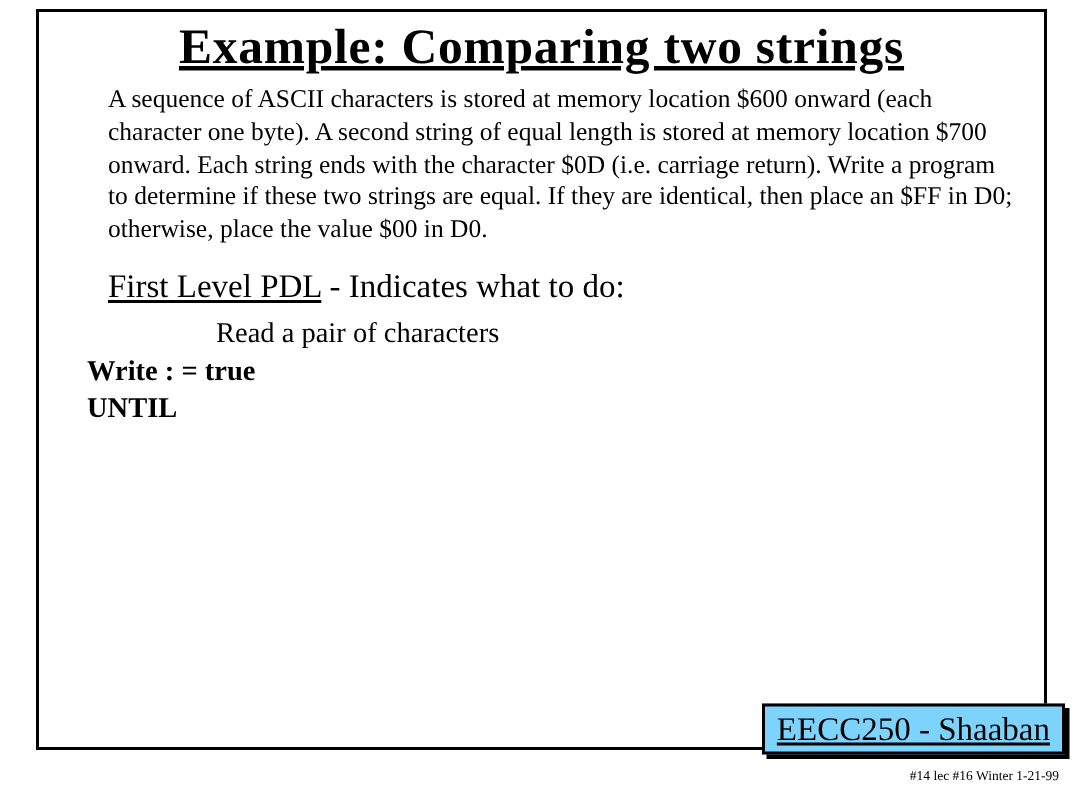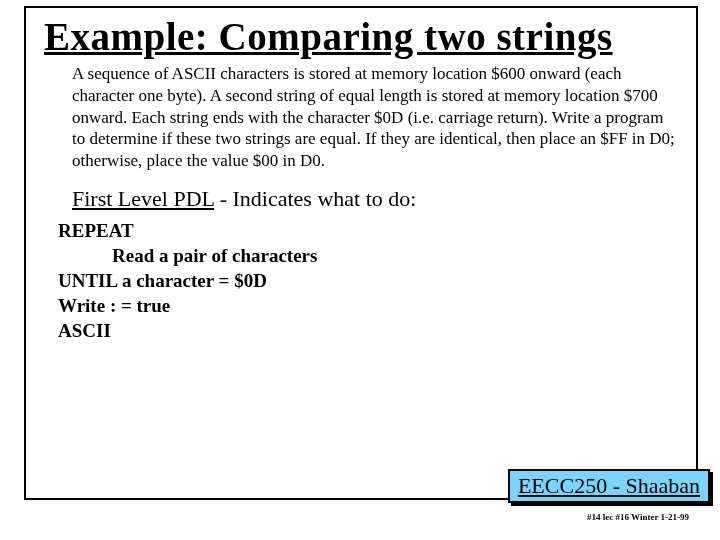--- a/index.html
+++ b/index.html
@@ -15,22 +15,22 @@
     position: absolute;
     top: 6px;
     left: 24px;
     width: 674px;
     height: 494px;
     border: 2px solid #000;
     background: #fff;
     padding: 6px 18px 6px 18px;
   }
   .title {
-    text-align: left;
-    font-size: 39px;
+    text-align: center;
+    font-size: 33px;
     font-weight: bold;
     text-decoration: underline;
     margin-bottom: 4px;
     letter-spacing: 0.5px;
   }
   .section-head {
     font-size: 22px;
     margin-top: 2px;
     margin-bottom: 2px;
   }
@@ -47,61 +47,59 @@
     margin-left: 28px;
   }
   .pdl-line {
     font-size: 19px;
     font-weight: bold;
     margin-left: 14px;
     line-height: 1.32;
   }
   .pdl-indent {
     font-size: 19px;
-    font-weight: bold;
-    margin-left: 68px;
+    font-weight: normal;
+    margin-left: 100px;
     line-height: 1.32;
   }
   .footer-box {
     position: absolute;
     right: 10px;
     bottom: 37px;
     border: 2px solid #000;
     box-shadow: 3px 3px 0 #000;
     background: #7dd3fc;
     padding: 2px 8px;
     font-size: 22px;
   }
   .footer-small {
     position: absolute;
-    right: 31px;
+    right: 14px;
     bottom: 18px;
     font-size: 9px;
-    font-weight: bold;
+    font-weight: normal;
   }
 </style>
 </head>
 <body>
 
 <div class="slide">
 
   <div class="title">Example:  Comparing two strings</div>
 
 
   <div class="body-text">A sequence of ASCII characters is  stored at memory location $600 onward (each character one byte).    A second string of equal length is stored at memory  location $700 onward.   Each string ends with the character $0D  (i.e. carriage return).   Write a program to determine if these two strings are equal.   If they are identical, then place an $FF in  D0; otherwise, place the value $00  in  D0.</div>
 
   <div class="pdl-title">
     <span class="underline">First Level PDL</span><span>   -   Indicates what to do:</span>
   </div>
 
-  <div class="pdl-line">REPEAT</div>
   <div class="pdl-indent">Read a pair of characters</div>
-  <div class="pdl-line">UNTIL  a character  =  $0D</div>
   <div class="pdl-line">Write : = true</div>
-  <div class="pdl-line">ASCII</div>
+  <div class="pdl-line">UNTIL</div>
 
 </div>
 
 <div class="footer-box">
   <span class="underline">EECC250 - Shaaban</span>
 </div>
 
 <div class="footer-small">#14 lec #16  Winter 1-21-99</div>
 
 </body></html>

